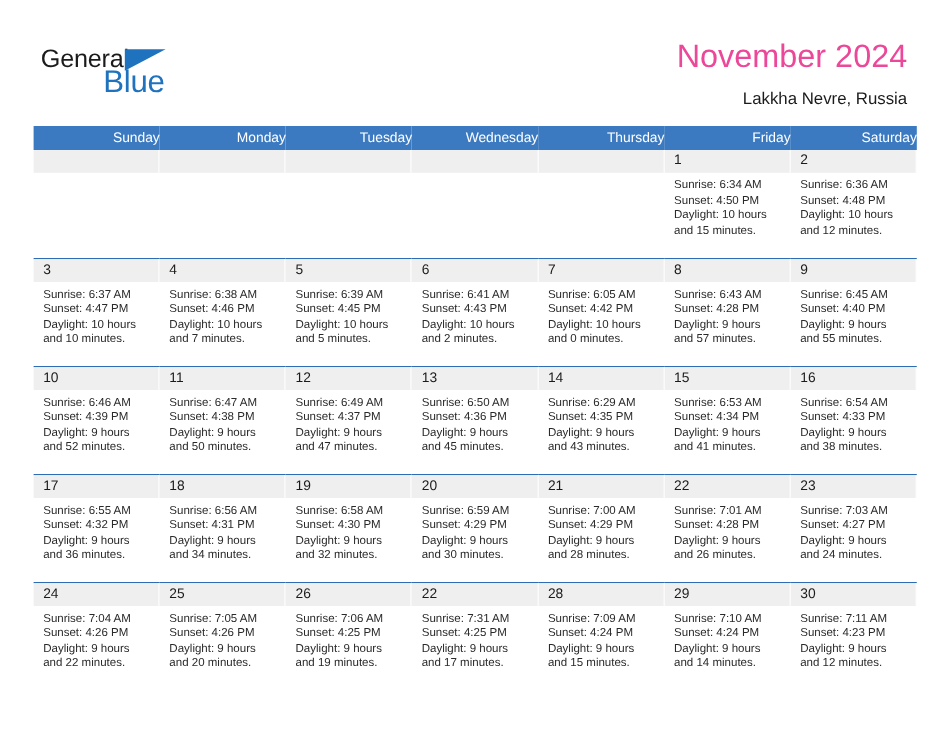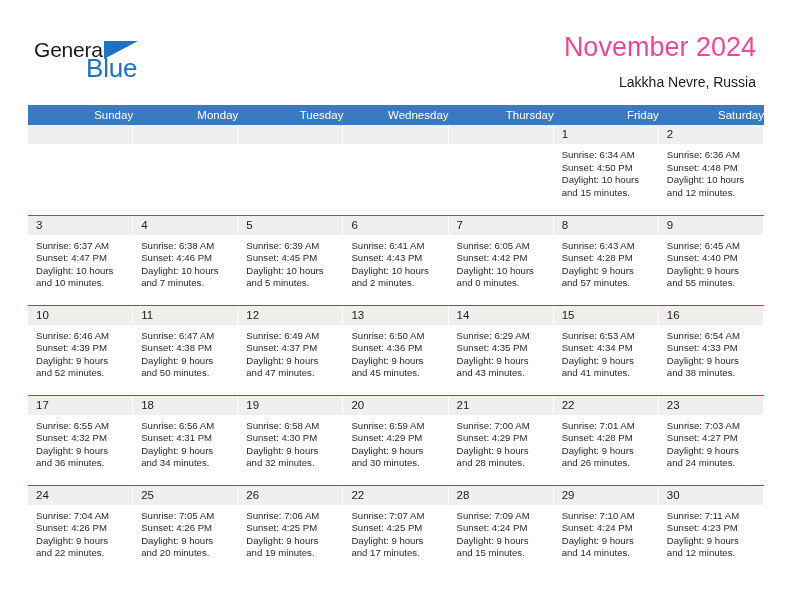--- a/index.html
+++ b/index.html
@@ -500,21 +500,21 @@
                   <div>Sunset: 4:25 PM</div>
                   <div>Daylight: 9 hours</div>
                   <div>and 19 minutes.</div>
                 </div>
               </div>
             </td>
             <td>
               <div class="daycell">
                 <div class="daynum-band">22</div>
                 <div class="details">
-                  <div>Sunrise: 7:07 AM</div>
+                  <div>Sunrise: 7:31 AM</div>
                   <div>Sunset: 4:25 PM</div>
                   <div>Daylight: 9 hours</div>
                   <div>and 17 minutes.</div>
                 </div>
               </div>
             </td>
             <td>
               <div class="daycell">
                 <div class="daynum-band">28</div>
                 <div class="details">

